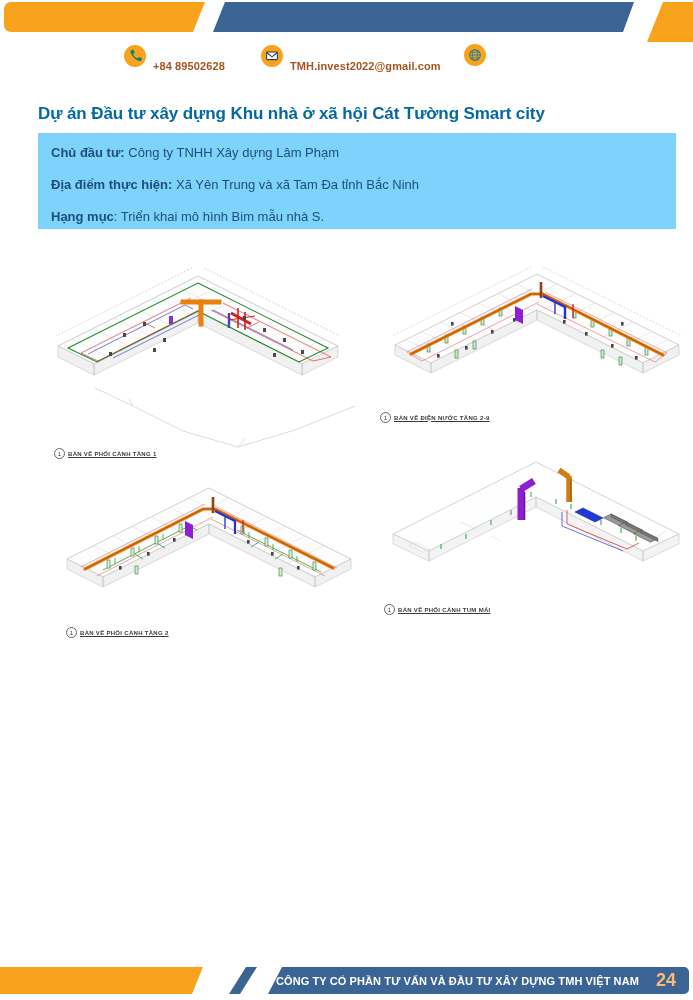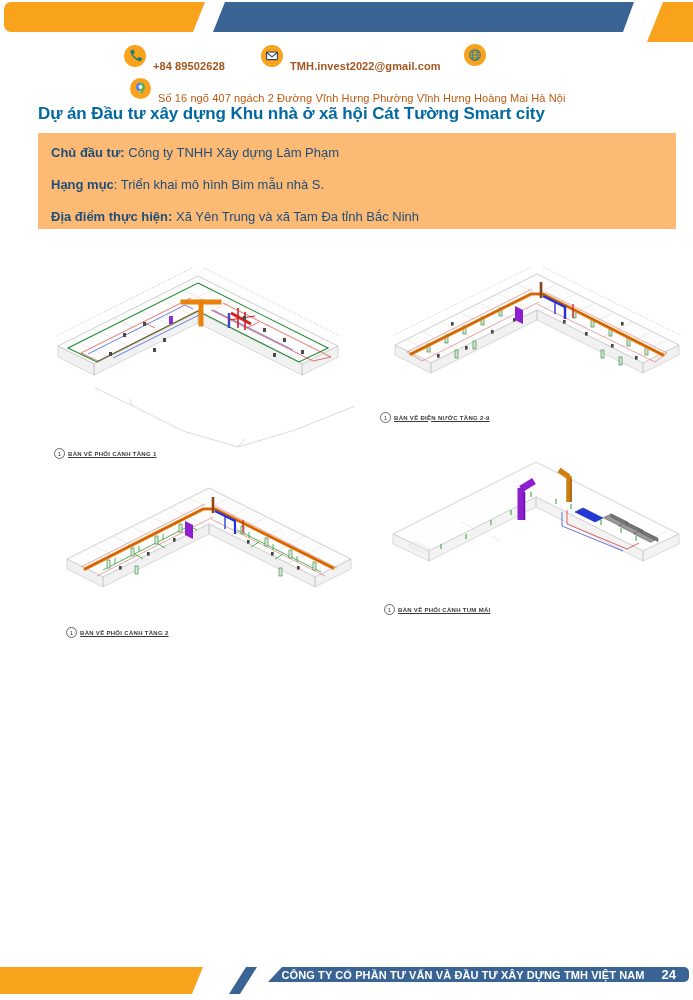--- a/index.html
+++ b/index.html
@@ -20,42 +20,42 @@
   .contact-item .txt{font-size:11px;font-weight:bold;color:#A4551E;letter-spacing:.1px;margin-top:16px;}
   .contact-phone{left:124px;top:44px;}
   .contact-email{left:261px;top:44px;align-items:center;}
   .contact-globe{left:464px;top:44px;}
   .contact-address{left:130px;top:76px;}
   .contact-address .txt{font-weight:normal;color:#C05A11;font-size:11px;}
   
   .project-title{position:absolute;left:38px;top:104px;width:630px;
     font-size:17px;font-weight:bold;color:#0369a1;letter-spacing:-.1px;}
   .info-box{position:absolute;left:38px;top:133px;width:638px;height:96px;
-    background:#fdba74;box-sizing:border-box;padding:12px 10px 0 13px;
+    background:#7dd3fc;box-sizing:border-box;padding:12px 10px 0 13px;
     color:#1F4E79;font-size:13px;}
   .info-row{margin-bottom:17px;white-space:nowrap;}
   .info-row .lbl{font-weight:bold;}
   
   .drawing{position:absolute;}
   .caption{position:absolute;display:flex;align-items:center;gap:3px;color:#3a3a3a;}
   .caption .num{width:9px;height:9px;border:.6px solid #666;border-radius:50%;
     display:flex;align-items:center;justify-content:center;font-size:6px;line-height:1;flex:none;}
   .caption .txt{font-size:6px;font-weight:bold;letter-spacing:.3px;
     text-decoration:underline;white-space:nowrap;}
   
   .footer-orange{position:absolute;left:0;top:967px;width:203px;height:27px;background:#F9A21C;
     clip-path:polygon(0 0,100% 0,calc(100% - 11px) 100%,0 100%);}
   .footer-slash{position:absolute;left:229px;top:967px;width:28px;height:27px;background:#3A6493;
     clip-path:polygon(17px 0,28px 0,11px 100%,0 100%);}
-  .footer-blue{position:absolute;left:268px;top:967px;width:421px;height:15px;background:#3A6493;
+  .footer-blue{position:absolute;left:268px;top:967px;width:421px;height:27px;background:#3A6493;
     border-radius:0 5px 5px 0;clip-path:polygon(14px 0,100% 0,100% 100%,0 100%);
     display:flex;align-items:center;justify-content:flex-end;gap:17px;
     box-sizing:border-box;padding-right:13px;}
   .footer-blue .company{color:#fff;font-size:11px;font-weight:bold;letter-spacing:.1px;white-space:nowrap;}
-  .footer-blue .pagenum{color:#ffffff;font-size:13px;font-weight:bold;}
+  .footer-blue .pagenum{color:#fdba74;font-size:18px;font-weight:bold;}
 </style>
 </head>
 <body>
 
 <div class="page">
 
   <div class="shape-orange-left"></div>
   <div class="shape-blue"></div>
   <div class="shape-orange-right"></div>
 
@@ -86,44 +86,32 @@
         <circle cx="11" cy="11" r="11" fill="#F9A21C"></circle>
         <circle cx="11" cy="11" r="5.3" fill="none" stroke="#2a7f8f" stroke-width="1.1"></circle>
         <ellipse cx="11" cy="11" rx="2.4" ry="5.3" fill="none" stroke="#2a7f8f" stroke-width="0.9"></ellipse>
         <line x1="5.7" y1="11" x2="16.3" y2="11" stroke="#2a7f8f" stroke-width="0.9"></line>
         <line x1="6.4" y1="8.2" x2="15.6" y2="8.2" stroke="#2a7f8f" stroke-width="0.7"></line>
         <line x1="6.4" y1="13.8" x2="15.6" y2="13.8" stroke="#2a7f8f" stroke-width="0.7"></line>
       </svg>
     </span>
   </div>
 
-  <div class="contact-item contact-address">
-    <span>
-      <svg width="21" height="21" viewBox="0 0 22 22">
-        <circle cx="11" cy="11" r="11" fill="#F9A21C"></circle>
-        <path d="M11,4.8 C8.2,4.8 6.2,6.8 6.2,9.5 C6.2,12.6 11,17.4 11,17.4 Z" fill="#4F86EC"></path>
-        <path d="M11,4.8 C13.8,4.8 15.8,6.8 15.8,9.5 C15.8,12.6 11,17.4 11,17.4 Z" fill="#58B15C"></path>
-        <path d="M8.2,13.5 C9.4,15.3 11,17.4 11,17.4 L11,13 Z" fill="#F2C52F"></path>
-        <circle cx="11" cy="9.3" r="2" fill="#ffffff"></circle>
-      </svg>
-    </span>
-    <span class="txt">Số 16 ngõ 407 ngách 2 Đường Vĩnh Hưng Phường Vĩnh Hưng Hoàng Mai Hà Nội</span>
-  </div>
 
   <div class="project-title">Dự án Đầu tư xây dựng Khu nhà ở xã hội Cát Tường Smart city</div>
 
   <div class="info-box">
     <div class="info-row">
       <span class="lbl">Chủ đầu tư:</span><span> Công ty TNHH Xây dựng Lâm Phạm</span>
     </div>
     <div class="info-row">
-      <span class="lbl">Hạng mục</span><span>: Triển khai mô hình Bim mẫu nhà S.</span>
+      <span class="lbl">Địa điểm thực hiện:</span><span>  Xã Yên Trung và xã Tam Đa tỉnh Bắc Ninh</span>
     </div>
     <div class="info-row">
-      <span class="lbl">Địa điểm thực hiện:</span><span>  Xã Yên Trung và xã Tam Đa tỉnh Bắc Ninh</span>
+      <span class="lbl">Hạng mục</span><span>: Triển khai mô hình Bim mẫu nhà S.</span>
     </div>
   </div>
 
   <div class="drawing" style="left:30px;top:258px;width:336px;height:198px;">
     <svg width="336" height="198" viewBox="0 0 330 198">
       <g stroke="#d2d2d2" fill="none" stroke-width="0.8">
         <path d="M62,130 L100,148 L150,173 L205,189 L262,172 L322,148"></path>
         <path d="M100,148 L96,141 M205,189 L212,181"></path>
       </g>
       <g>

